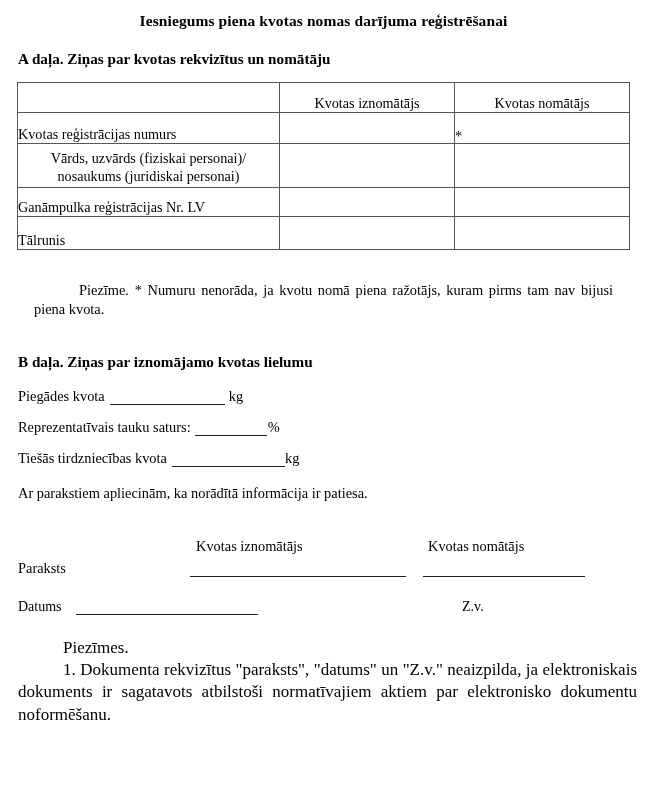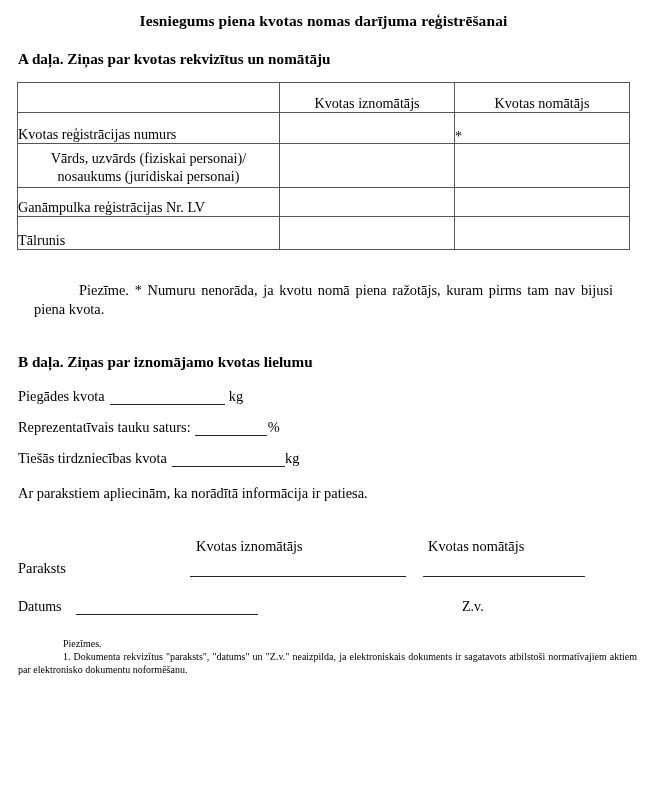--- a/index.html
+++ b/index.html
@@ -184,21 +184,21 @@
     position: absolute;
     left: 76px;
     top: 15px;
     width: 182px;
     border-bottom: 1px solid #222222;
   }
   .date-row .d-zv { position: absolute; left: 462px; top: 0; }
 
   .footnotes {
     padding: 12px 8px 0 18px;
-    font-size: 10px;
+    font-size: 17px;
     line-height: 1.30;
     text-align: justify;
     text-justify: inter-word;
   }
   .footnotes p { margin: 0; }
 </style>
 </head>
 <body>
 
 <div class="page">

